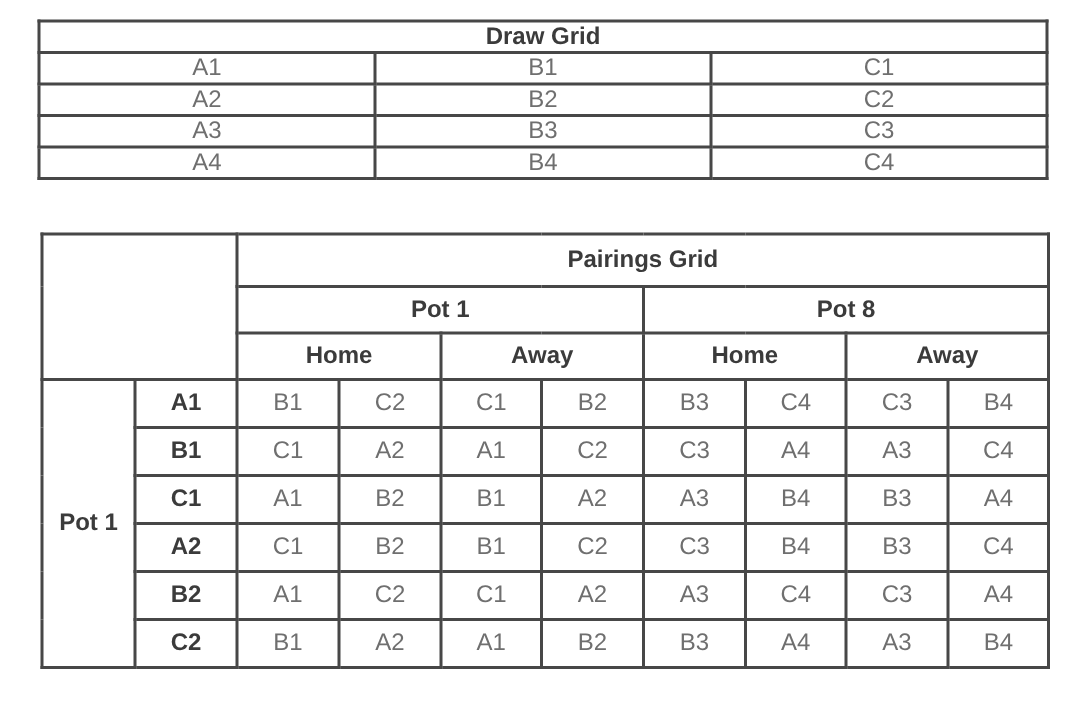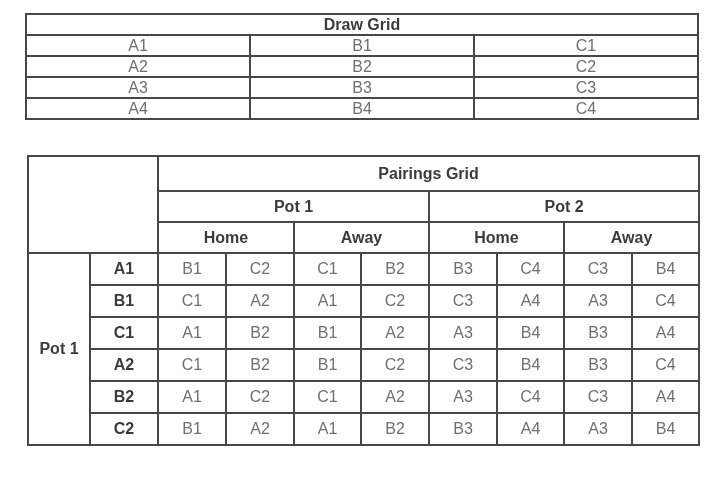--- a/index.html
+++ b/index.html
@@ -103,21 +103,21 @@
       <col style="width:68px">
       <col style="width:67px">
   </colgroup>
   <tbody>
       <tr class="r-title">
     <td class="corner-empty" colspan="2" rowspan="3"></td>
     <th colspan="8">Pairings Grid</th>
   </tr>
   <tr class="r-pots">
     <th colspan="4">Pot 1</th>
-    <th colspan="4">Pot 2</th>
+    <th colspan="4">Pot 8</th>
   </tr>
   <tr class="r-sub">
     <th colspan="2">Home</th>
     <th colspan="2">Away</th>
     <th colspan="2">Home</th>
     <th colspan="2">Away</th>
   </tr>
   <tr class="r-data">
     <th class="pot-label" rowspan="6">Pot 1</th>
     <th>A1</th>

